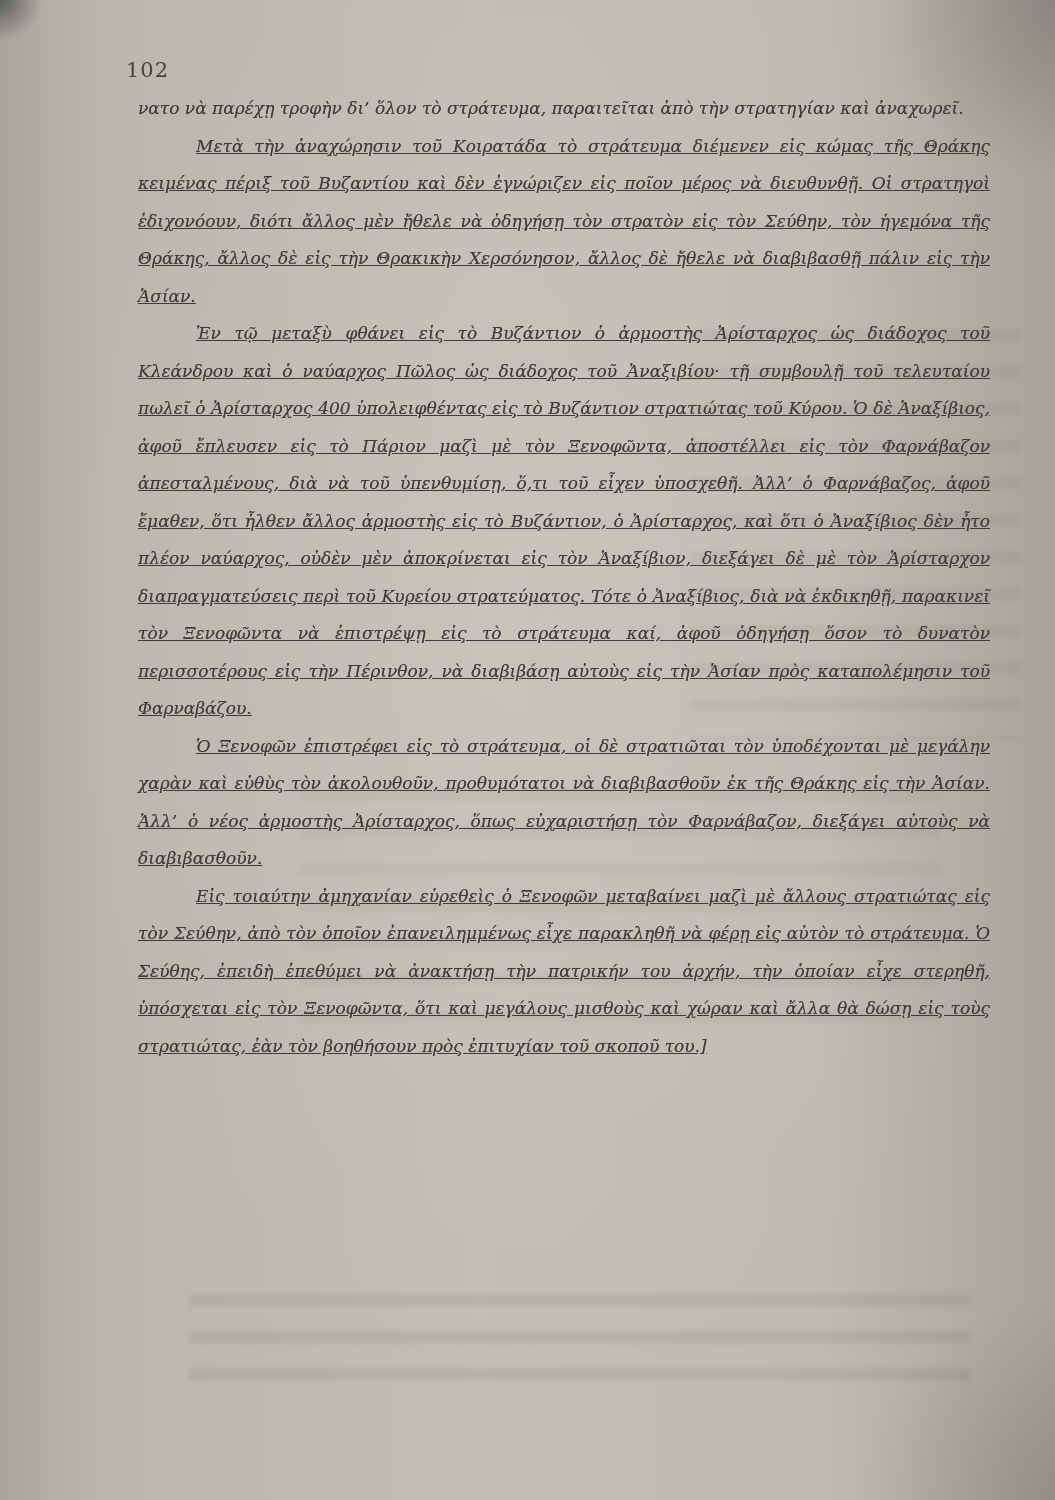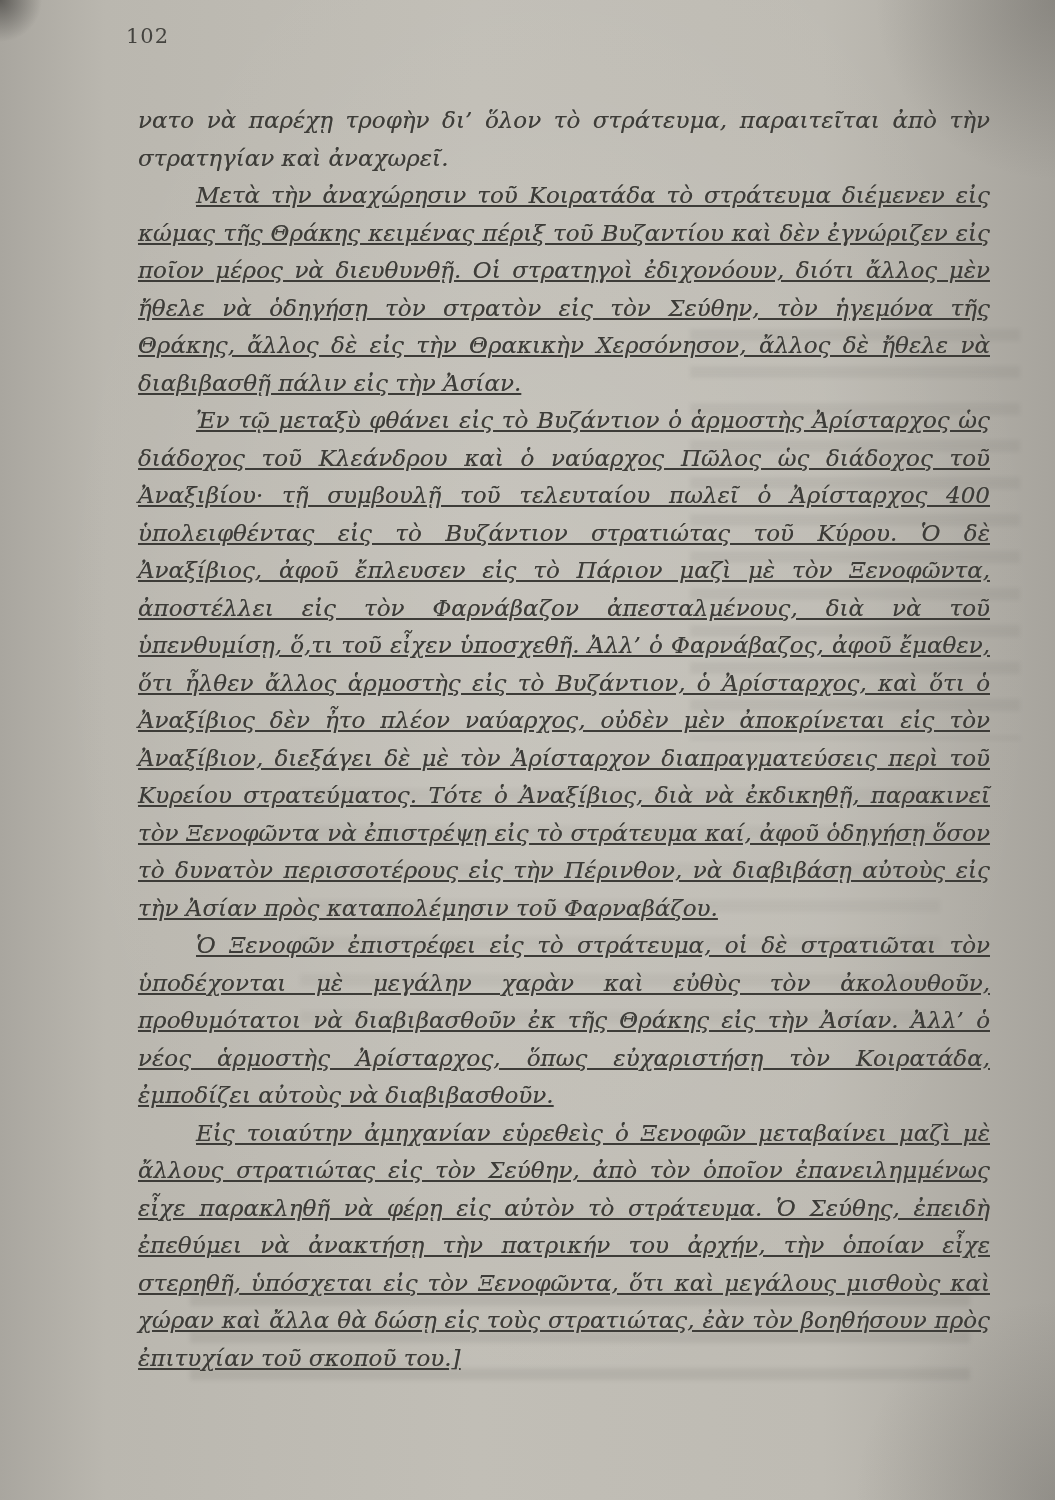--- a/index.html
+++ b/index.html
@@ -16,33 +16,33 @@
     background:
       radial-gradient(circle at 0% 0%, rgba(35,34,32,0.55) 0, rgba(35,34,32,0) 42px),
       radial-gradient(circle at 100% 0%, rgba(70,68,64,0.30) 0, rgba(70,68,64,0) 180px),
       radial-gradient(circle at 100% 100%, rgba(70,68,64,0.22) 0, rgba(70,68,64,0) 200px),
       radial-gradient(ellipse at 52% 42%, rgba(255,255,255,0.10) 0, rgba(255,255,255,0) 65%),
       linear-gradient(90deg, #a9a69f 0%, #bab7af 10%, #c1beb6 45%, #bebbb3 78%, #a7a49d 100%);
     font-family: "DejaVu Serif", "Liberation Serif", serif;
   }
   .page-number {
     position: absolute;
-    top: 24px;
+    top: 58px;
     left: 126px;
     font-size: 21px;
     font-style: normal;
     letter-spacing: 1px;
     color: #44433f;
   }
   .text-block {
     position: absolute;
-    top: 102px;
+    top: 90px;
     left: 138px;
     width: 852px;
-    font-size: 23px;
+    font-size: 17px;
     line-height: 37.5px;
     font-style: italic;
     color: #3d3c38;
     text-align: justify;
     text-shadow: 0 0 0.5px rgba(61,60,56,0.55);
   }
   .para {
     margin: 0;
   }
   .para.indent {
@@ -70,21 +70,21 @@
 <body>
 
 <div class="page">
 
   <div class="page-number">102</div>
 
   <div class="text-block">
     <p class="para">νατο νὰ παρέχῃ τροφὴν δι’ ὅλον τὸ στράτευμα, παραιτεῖται ἀπὸ τὴν στρατηγίαν καὶ ἀναχωρεῖ.</p>
     <p class="para indent">Μετὰ τὴν ἀναχώρησιν τοῦ Κοιρατάδα τὸ στράτευμα διέμενεν εἰς κώμας τῆς Θράκης κειμένας πέριξ τοῦ Βυζαντίου καὶ δὲν ἐγνώριζεν εἰς ποῖον μέρος νὰ διευθυνθῇ. Οἱ στρατηγοὶ ἐδιχονόουν, διότι ἄλλος μὲν ἤθελε νὰ ὁδηγήσῃ τὸν στρατὸν εἰς τὸν Σεύθην, τὸν ἡγεμόνα τῆς Θράκης, ἄλλος δὲ εἰς τὴν Θρακικὴν Χερσόνησον, ἄλλος δὲ ἤθελε νὰ διαβιβασθῇ πάλιν εἰς τὴν Ἀσίαν.</p>
     <p class="para indent">Ἐν τῷ μεταξὺ φθάνει εἰς τὸ Βυζάντιον ὁ ἁρμοστὴς Ἀρίσταρχος ὡς διάδοχος τοῦ Κλεάνδρου καὶ ὁ ναύαρχος Πῶλος ὡς διάδοχος τοῦ Ἀναξιβίου· τῇ συμβουλῇ τοῦ τελευταίου πωλεῖ ὁ Ἀρίσταρχος 400 ὑπολειφθέντας εἰς τὸ Βυζάντιον στρατιώτας τοῦ Κύρου. Ὁ δὲ Ἀναξίβιος, ἀφοῦ ἔπλευσεν εἰς τὸ Πάριον μαζὶ μὲ τὸν Ξενοφῶντα, ἀποστέλλει εἰς τὸν Φαρνάβαζον ἀπεσταλμένους, διὰ νὰ τοῦ ὑπενθυμίσῃ, ὅ,τι τοῦ εἶχεν ὑποσχεθῆ. Ἀλλ’ ὁ Φαρνάβαζος, ἀφοῦ ἔμαθεν, ὅτι ἦλθεν ἄλλος ἁρμοστὴς εἰς τὸ Βυζάντιον, ὁ Ἀρίσταρχος, καὶ ὅτι ὁ Ἀναξίβιος δὲν ἦτο πλέον ναύαρχος, οὐδὲν μὲν ἀποκρίνεται εἰς τὸν Ἀναξίβιον, διεξάγει δὲ μὲ τὸν Ἀρίσταρχον διαπραγματεύσεις περὶ τοῦ Κυρείου στρατεύματος. Τότε ὁ Ἀναξίβιος, διὰ νὰ ἐκδικηθῇ, παρακινεῖ τὸν Ξενοφῶντα νὰ ἐπιστρέψῃ εἰς τὸ στράτευμα καί, ἀφοῦ ὁδηγήσῃ ὅσον τὸ δυνατὸν περισσοτέρους εἰς τὴν Πέρινθον, νὰ διαβιβάσῃ αὐτοὺς εἰς τὴν Ἀσίαν πρὸς καταπολέμησιν τοῦ Φαρναβάζου.</p>
-    <p class="para indent">Ὁ Ξενοφῶν ἐπιστρέφει εἰς τὸ στράτευμα, οἱ δὲ στρατιῶται τὸν ὑποδέχονται μὲ μεγάλην χαρὰν καὶ εὐθὺς τὸν ἀκολουθοῦν, προθυμότατοι νὰ διαβιβασθοῦν ἐκ τῆς Θράκης εἰς τὴν Ἀσίαν. Ἀλλ’ ὁ νέος ἁρμοστὴς Ἀρίσταρχος, ὅπως εὐχαριστήσῃ τὸν Κοιρατάδα, ἐμποδίζει αὐτοὺς νὰ διαβιβασθοῦν.</p>
+    <p class="para indent">Ὁ Ξενοφῶν ἐπιστρέφει εἰς τὸ στράτευμα, οἱ δὲ στρατιῶται τὸν ὑποδέχονται μὲ μεγάλην χαρὰν καὶ εὐθὺς τὸν ἀκολουθοῦν, προθυμότατοι νὰ διαβιβασθοῦν ἐκ τῆς Θράκης εἰς τὴν Ἀσίαν. Ἀλλ’ ὁ νέος ἁρμοστὴς Ἀρίσταρχος, ὅπως εὐχαριστήσῃ τὸν Φαρνάβαζον, διεξάγει αὐτοὺς νὰ διαβιβασθοῦν.</p>
     <p class="para indent">Εἰς τοιαύτην ἀμηχανίαν εὑρεθεὶς ὁ Ξενοφῶν μεταβαίνει μαζὶ μὲ ἄλλους στρατιώτας εἰς τὸν Σεύθην, ἀπὸ τὸν ὁποῖον ἐπανειλημμένως εἶχε παρακληθῆ νὰ φέρῃ εἰς αὐτὸν τὸ στράτευμα. Ὁ Σεύθης, ἐπειδὴ ἐπεθύμει νὰ ἀνακτήσῃ τὴν πατρικήν του ἀρχήν, τὴν ὁποίαν εἶχε στερηθῆ, ὑπόσχεται εἰς τὸν Ξενοφῶντα, ὅτι καὶ μεγάλους μισθοὺς καὶ χώραν καὶ ἄλλα θὰ δώσῃ εἰς τοὺς στρατιώτας, ἐὰν τὸν βοηθήσουν πρὸς ἐπιτυχίαν τοῦ σκοποῦ του.]</p>
   </div>
 
   <div class="bleed bleed-right"></div>
   <div class="bleed bleed-mid"></div>
   <div class="bleed bleed-bottom"></div>
 
 </div>
 
 </body></html>

